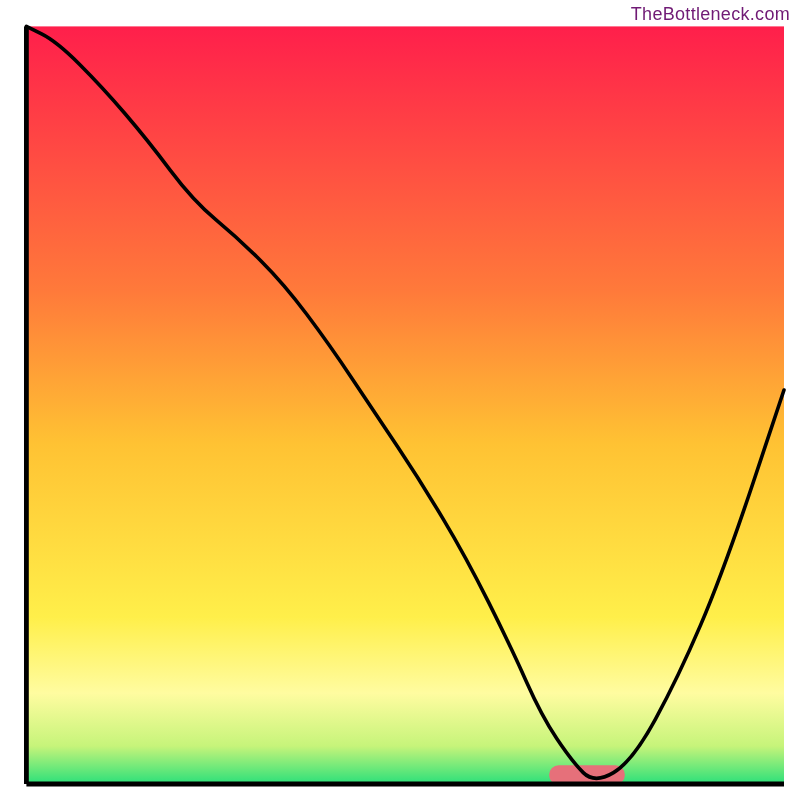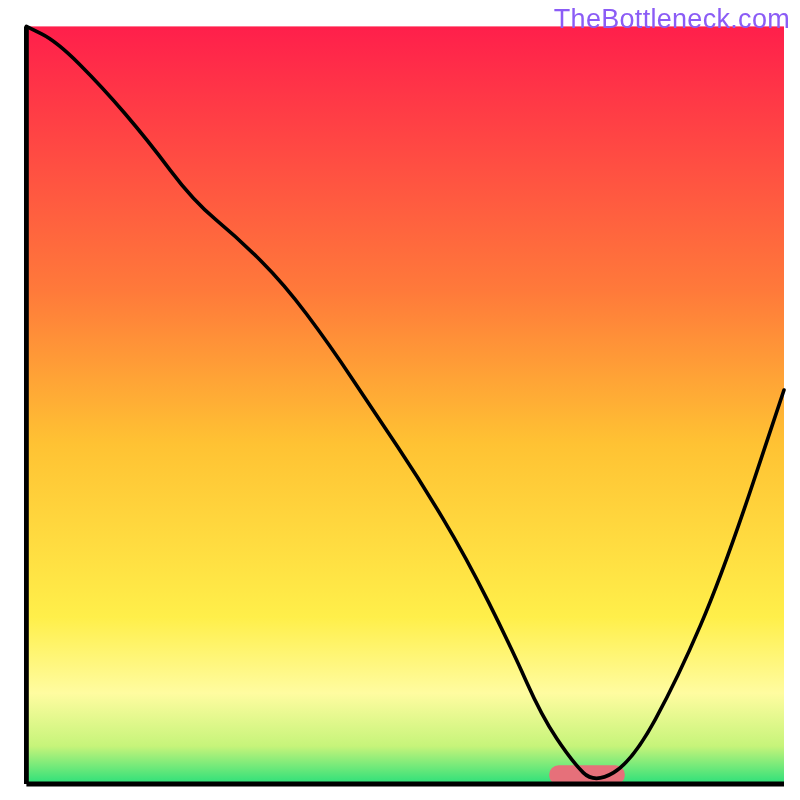--- a/index.html
+++ b/index.html
@@ -13,23 +13,23 @@
   }
   .frame {
     position: relative;
     width: 800px;
     height: 800px;
   }
   .watermark {
     position: absolute;
     top: 4px;
     right: 10px;
-    font-size: 27px;
+    font-size: 18px;
     font-weight: normal;
-    color: #8b5cf6;
+    color: #701a75;
     letter-spacing: 0.3px;
     z-index: 5;
   }
   svg {
     position: absolute;
     top: 0;
     left: 0;
   }
 </style>
 </head>

